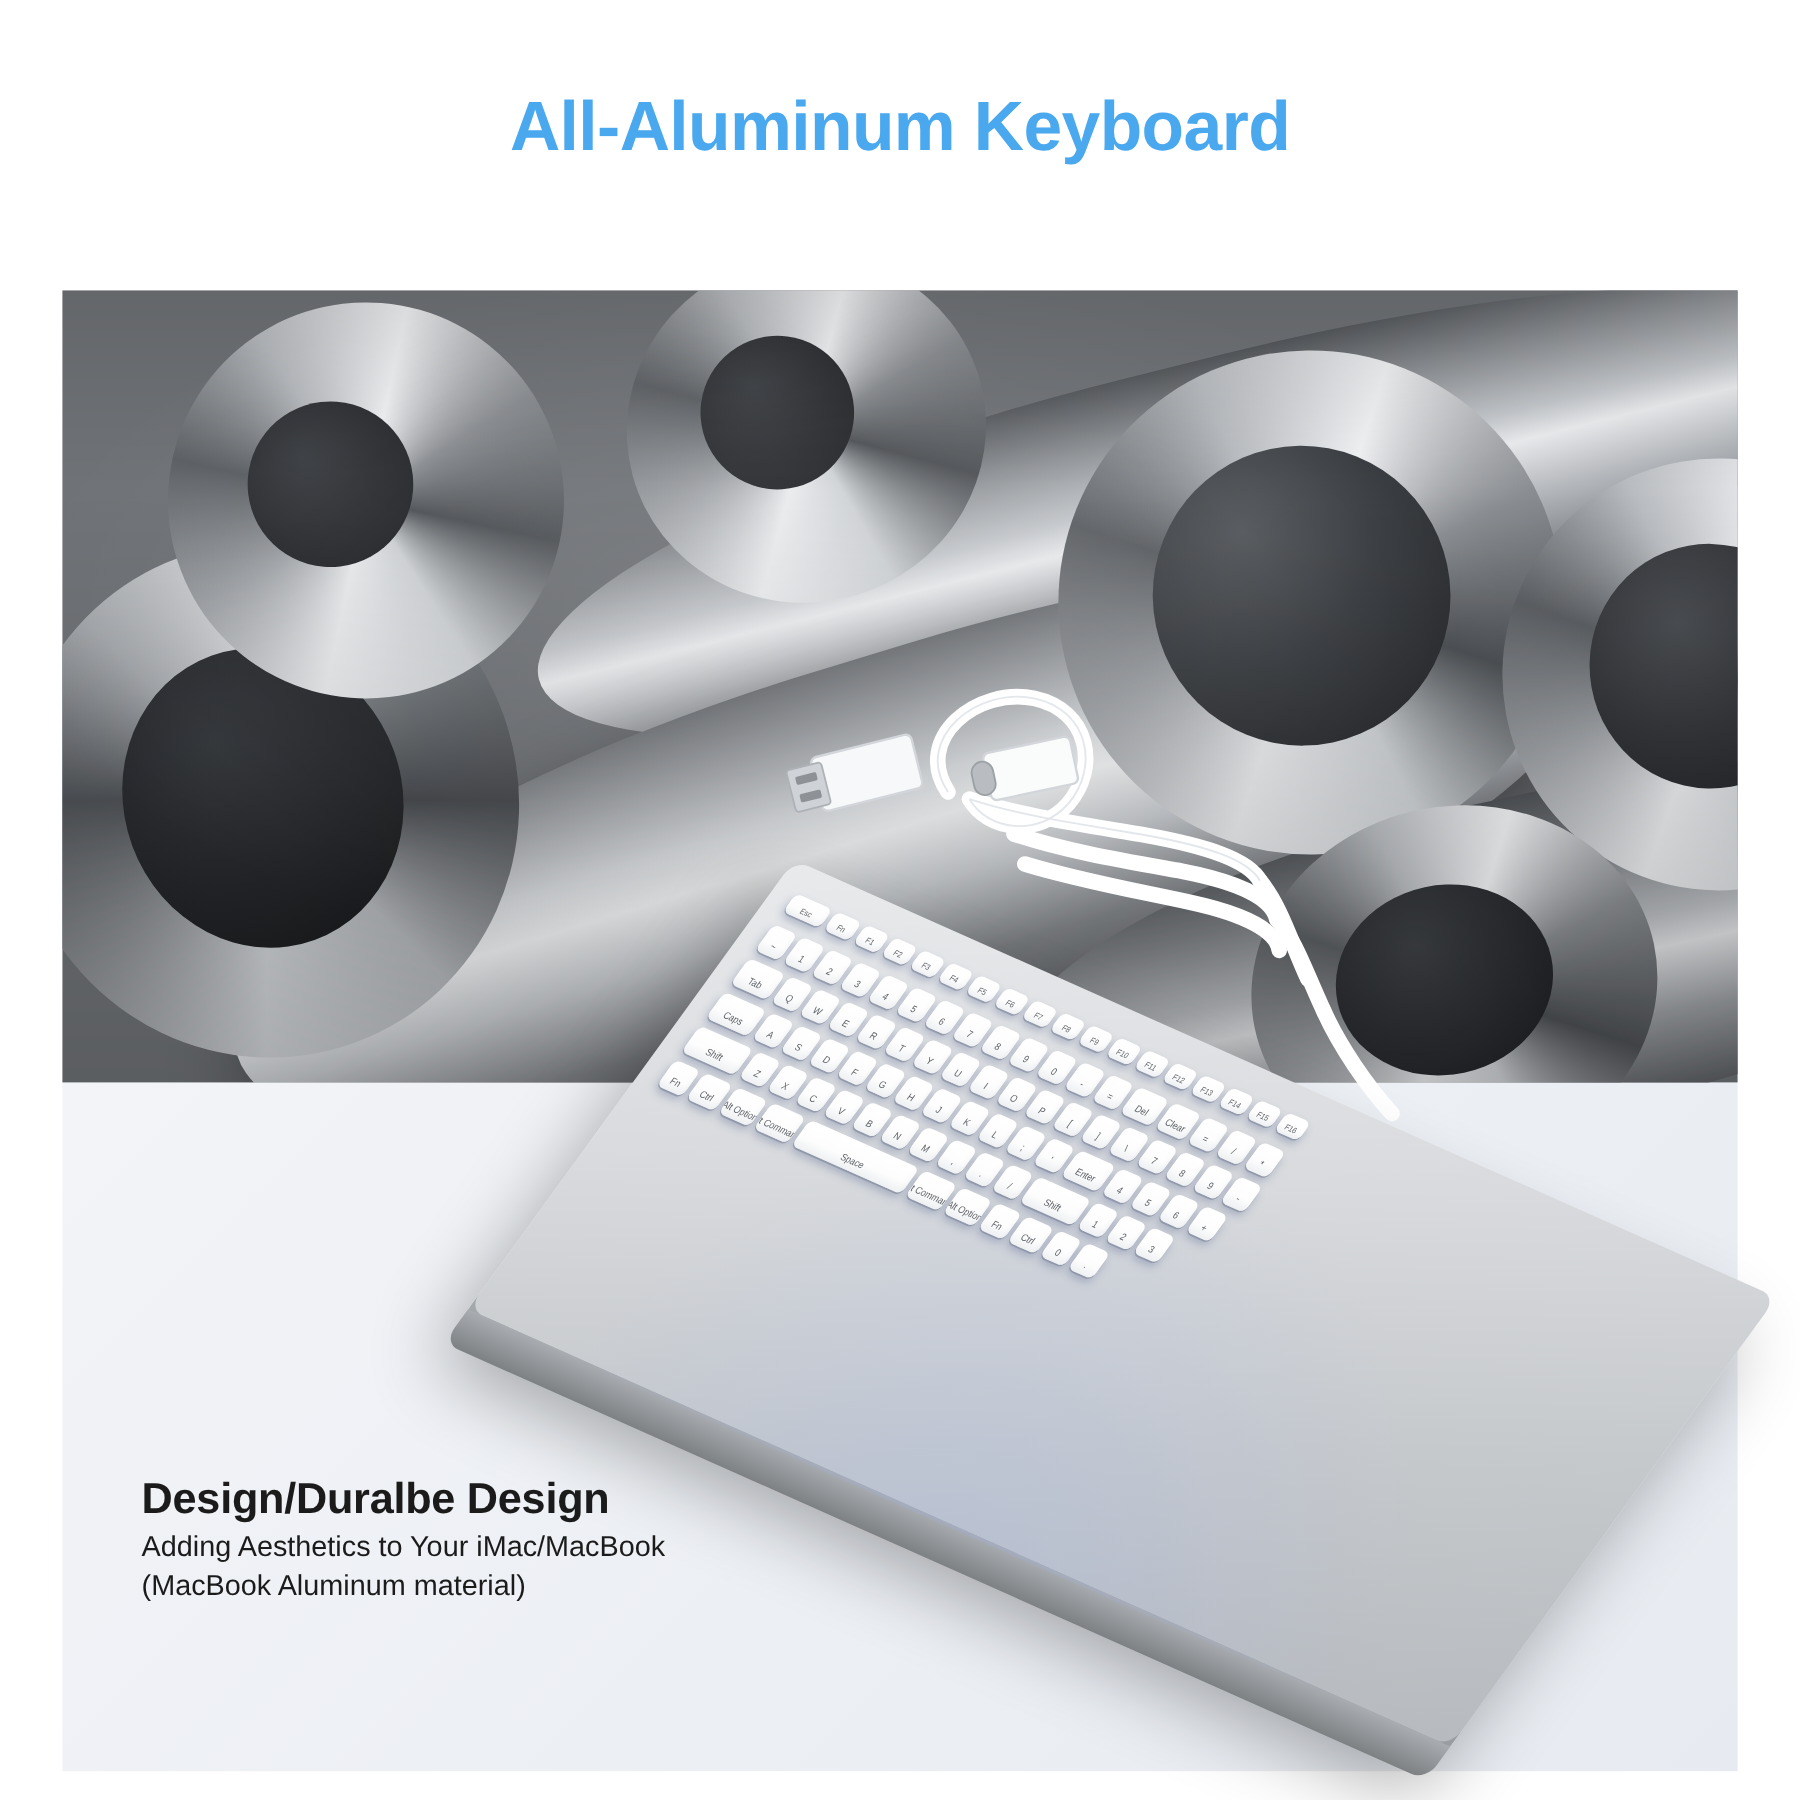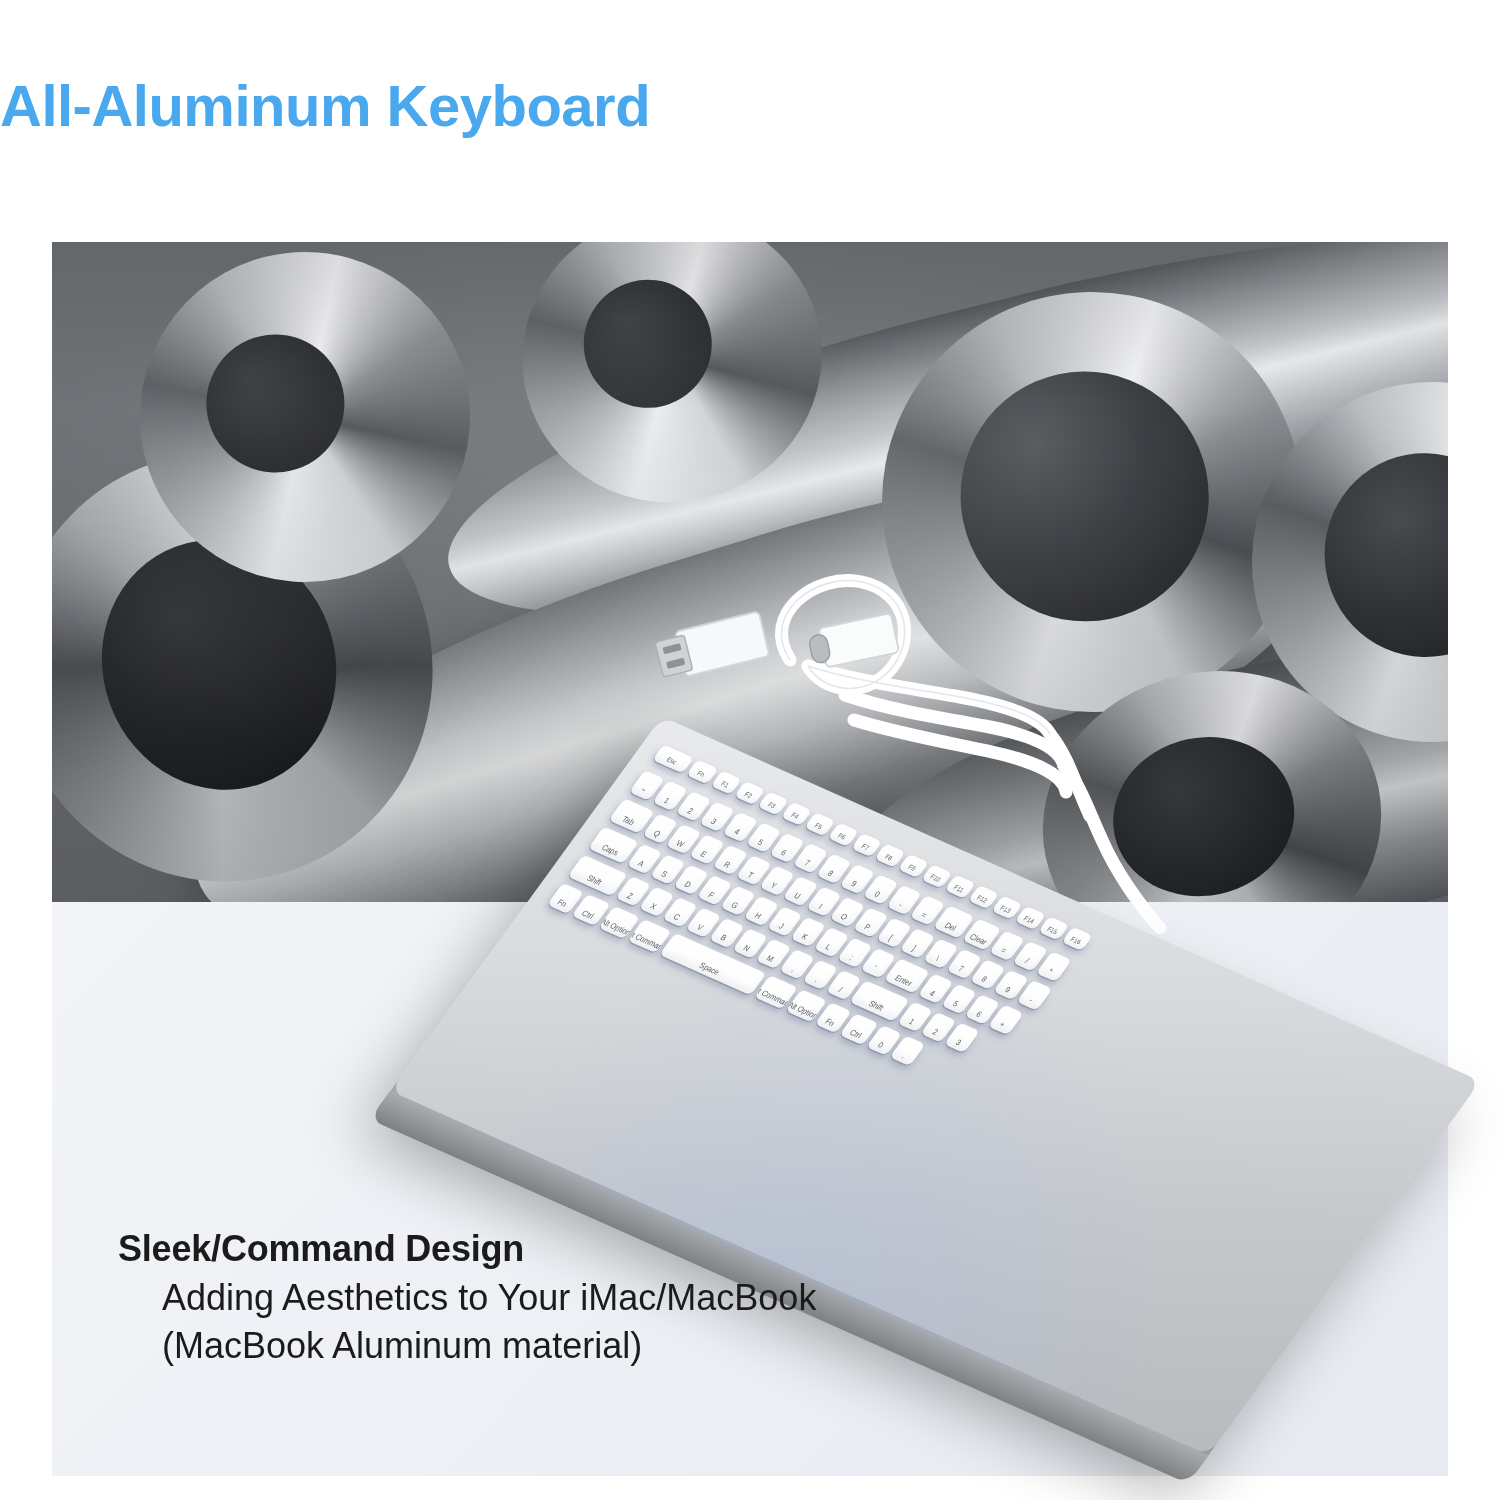--- a/index.html
+++ b/index.html
@@ -14,20 +14,21 @@
     overflow: hidden;
     position: relative;
   }
 
   
   .headline {
     position: absolute;
     top: 72px;
     left: 0;
     width: 1500px;
+    text-align: center;
     font-size: 58px;
     font-weight: bold;
     color: #4aa8ee;
     letter-spacing: -0.5px;
   }
 
   
   .lower-panel {
     position: absolute;
     left: 52px;
@@ -130,24 +131,23 @@
   }
   .caption .line1 {
     font-size: 36px;
     font-weight: bold;
     color: #1b1b1b;
     letter-spacing: -0.2px;
     margin-bottom: 4px;
   }
   .caption .line2,
   .caption .line3 {
-    font-size: 36px;
+    font-size: 24px;
     color: #1b1b1b;
     line-height: 1.34;
-    margin-left: 44px;
   }
 
   
   .kb-wrap {
     position: absolute;
     left: 618px;
     top: 770px;
     width: 860px;
     height: 680px;
   }
@@ -381,16 +381,16 @@
         <div class="key" style="width: 22px;">Alt Option</div>
         <div class="key" style="width: 18px;">Fn</div>
         <div class="key" style="width: 20px;">Ctrl</div>
         <div class="key">0</div>
         <div class="key">.</div>
       </div>
   </div>
 </div>
 
 <div class="caption">
-  <div class="line1">Sleek/Command Design</div>
+  <div class="line1">Design/Duralbe Design</div>
   <div class="line2">Adding Aesthetics to Your iMac/MacBook</div>
   <div class="line3">(MacBook Aluminum material)</div>
 </div>
 
 </body></html>

